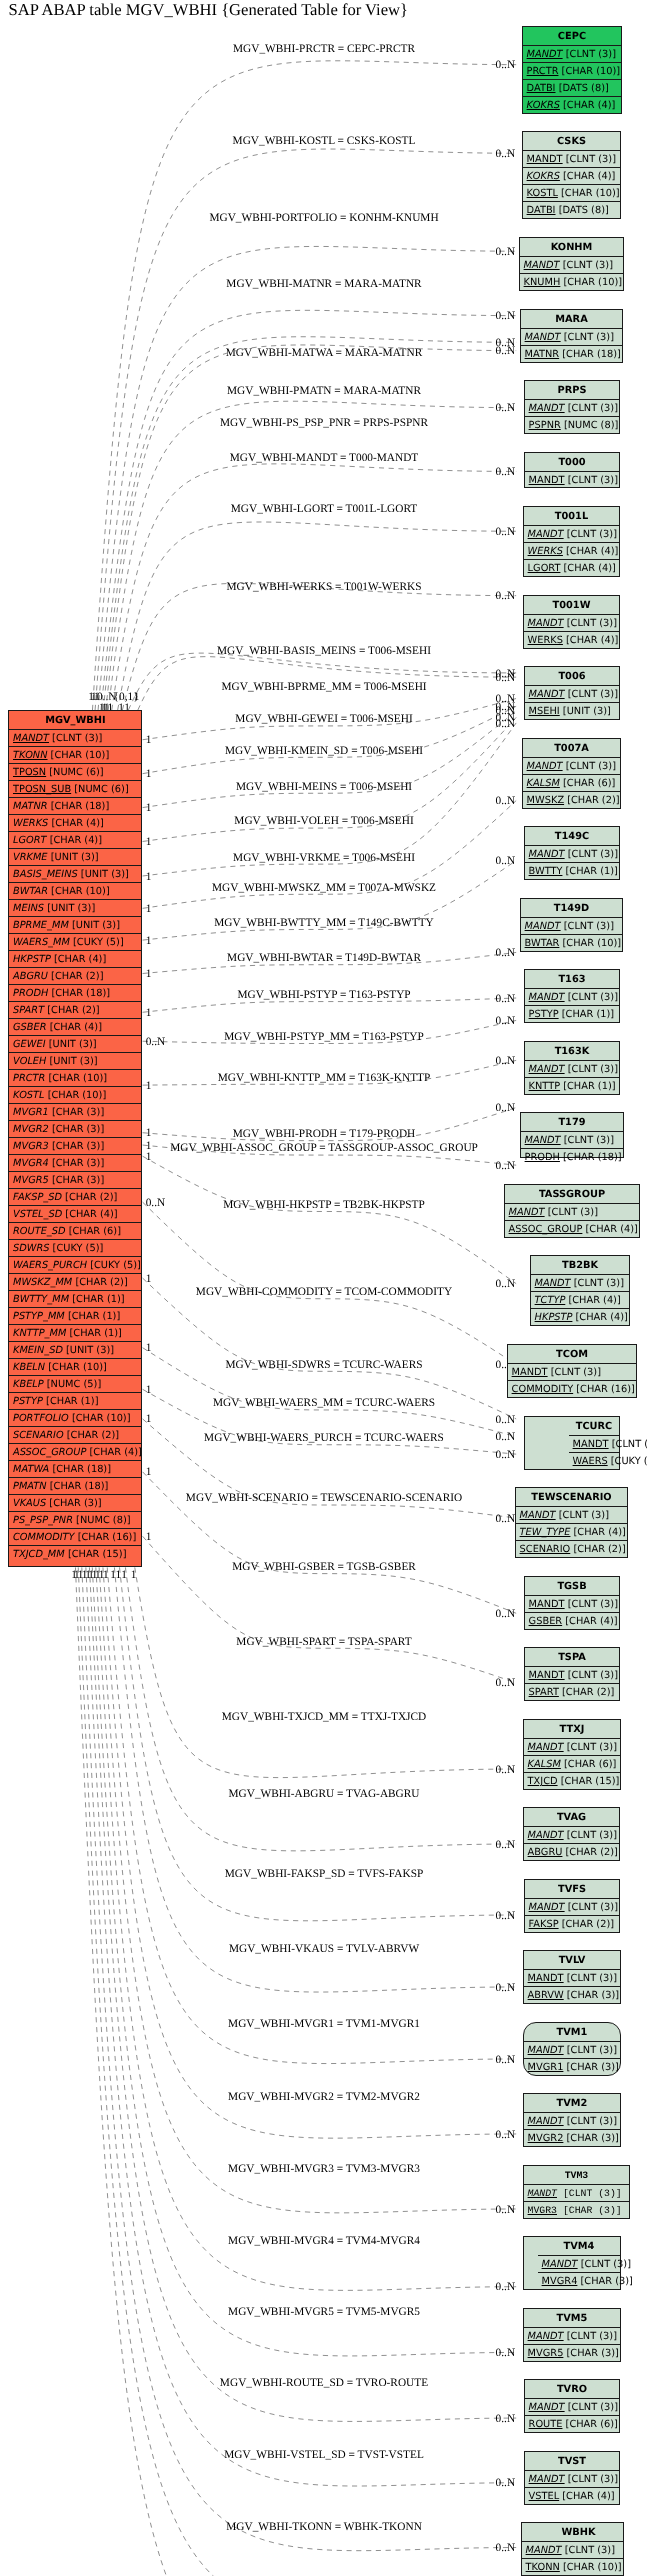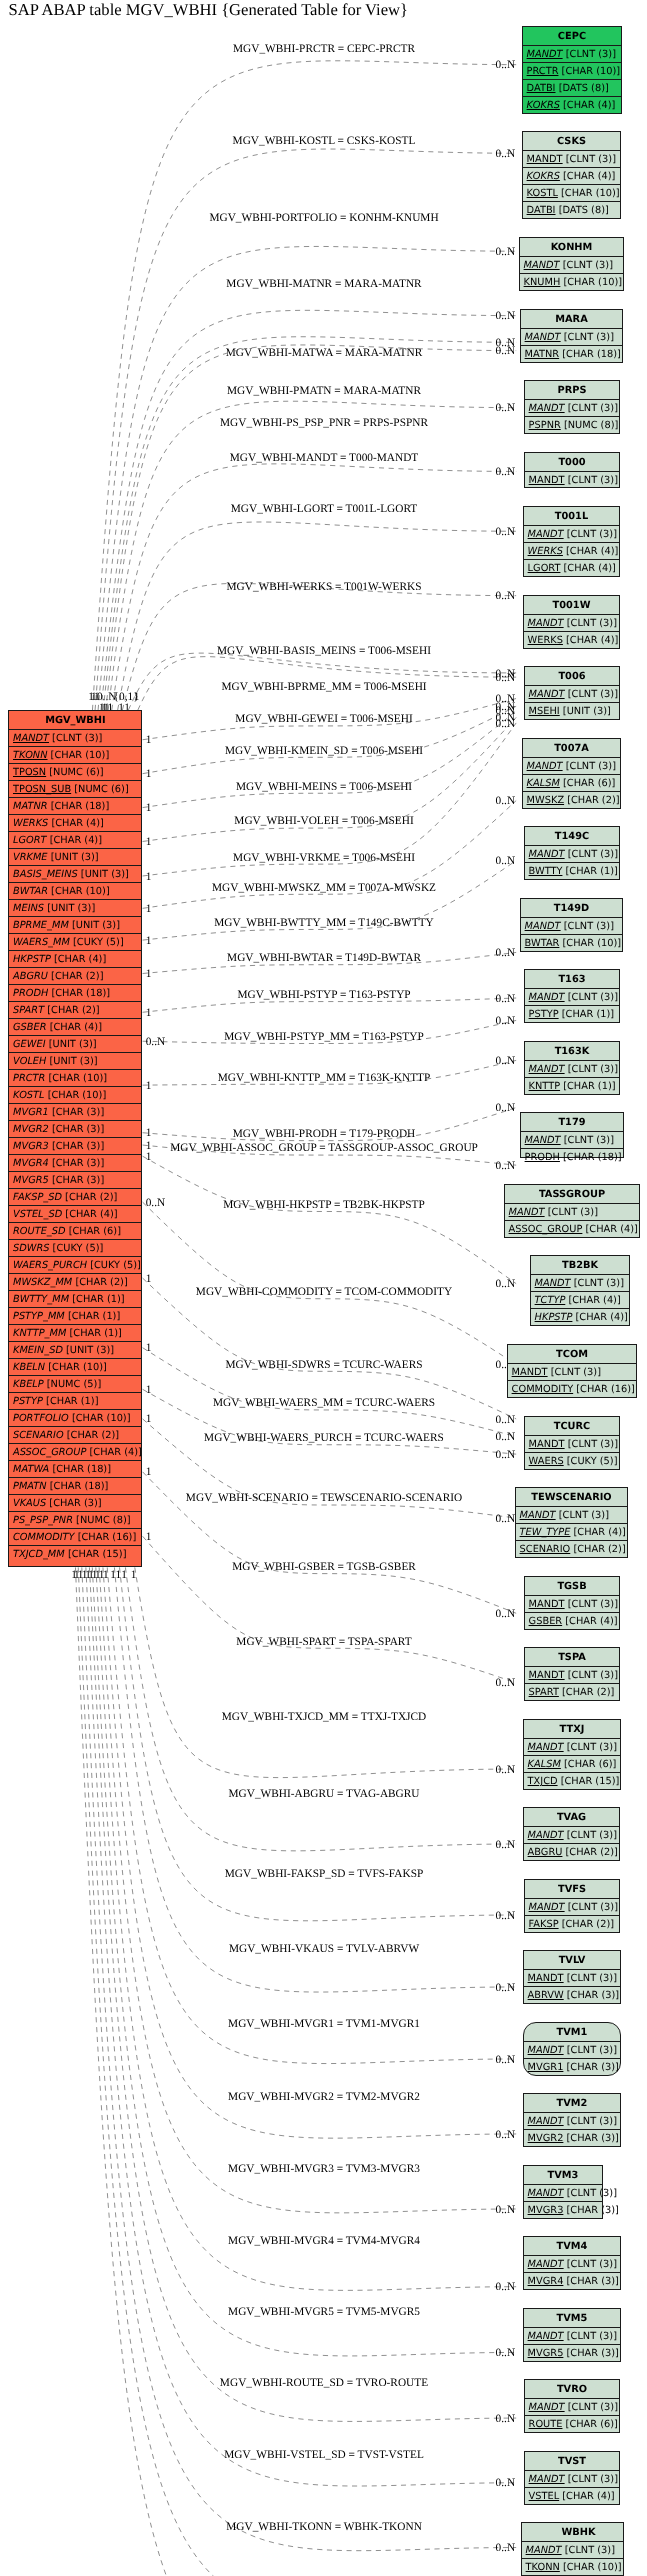--- a/index.html
+++ b/index.html
@@ -631,21 +631,21 @@
         <div class="hd" style="height: 19.3px;">TCOM</div>
         <div class="rw" style="height: 17px;">
           <span class="pk">MANDT</span>
           <span>&nbsp;[CLNT (3)]</span>
         </div>
         <div class="rw" style="height: 17px;">
           <span class="pk">COMMODITY</span>
           <span>&nbsp;[CHAR (16)]</span>
         </div>
       </div>
-      <div class="tbl" style="top: 1416px; height: 54px; background: rgb(205, 223, 209); left: 524px; visibility: visible; width: 96px;">
+      <div class="tbl" style="top: 1416px; height: 54px; background: rgb(205, 223, 209); left: 524px; visibility: visible; width: 96px; padding-left: 44px;">
         <div class="hd" style="height: 19.3px;">TCURC</div>
         <div class="rw" style="height: 17px;">
           <span class="pk">MANDT</span>
           <span>&nbsp;[CLNT (3)]</span>
         </div>
         <div class="rw" style="height: 17px; text-align: right;">
           <span class="pk">WAERS</span>
           <span>&nbsp;[CUKY (5)]</span>
         </div>
       </div>
@@ -749,32 +749,32 @@
         <div class="hd" style="height: 19.3px;">TVM2</div>
         <div class="rw" style="height: 17px;">
           <span class="fk pk">MANDT</span>
           <span>&nbsp;[CLNT (3)]</span>
         </div>
         <div class="rw" style="height: 17px;">
           <span class="pk">MVGR2</span>
           <span>&nbsp;[CHAR (3)]</span>
         </div>
       </div>
-      <div class="tbl" style="top: 2165px; height: 54px; background: rgb(205, 223, 209); left: 523px; visibility: visible; width: 80px;">
+      <div class="tbl" style="top: 2165px; height: 54px; background: rgb(205, 223, 209); left: 523px; visibility: visible; width: 107px; font-family: Liberation Mono, monospace;">
         <div class="hd" style="height: 19.3px;">TVM3</div>
         <div class="rw" style="height: 17px;">
           <span class="fk pk">MANDT</span>
           <span>&nbsp;[CLNT (3)]</span>
         </div>
         <div class="rw" style="height: 17px;">
           <span class="pk">MVGR3</span>
           <span>&nbsp;[CHAR (3)]</span>
         </div>
       </div>
-      <div class="tbl" style="top: 2236px; height: 54px; background: rgb(205, 223, 209); left: 523px; visibility: visible; width: 98px;">
+      <div class="tbl" style="top: 2236px; height: 54px; background: rgb(205, 223, 209); left: 523px; visibility: visible; width: 98px; padding-left: 14px;">
         <div class="hd" style="height: 19.3px;">TVM4</div>
         <div class="rw" style="height: 17px;">
           <span class="fk pk">MANDT</span>
           <span>&nbsp;[CLNT (3)]</span>
         </div>
         <div class="rw" style="height: 17px;">
           <span class="pk">MVGR4</span>
           <span>&nbsp;[CHAR (3)]</span>
         </div>
       </div>

